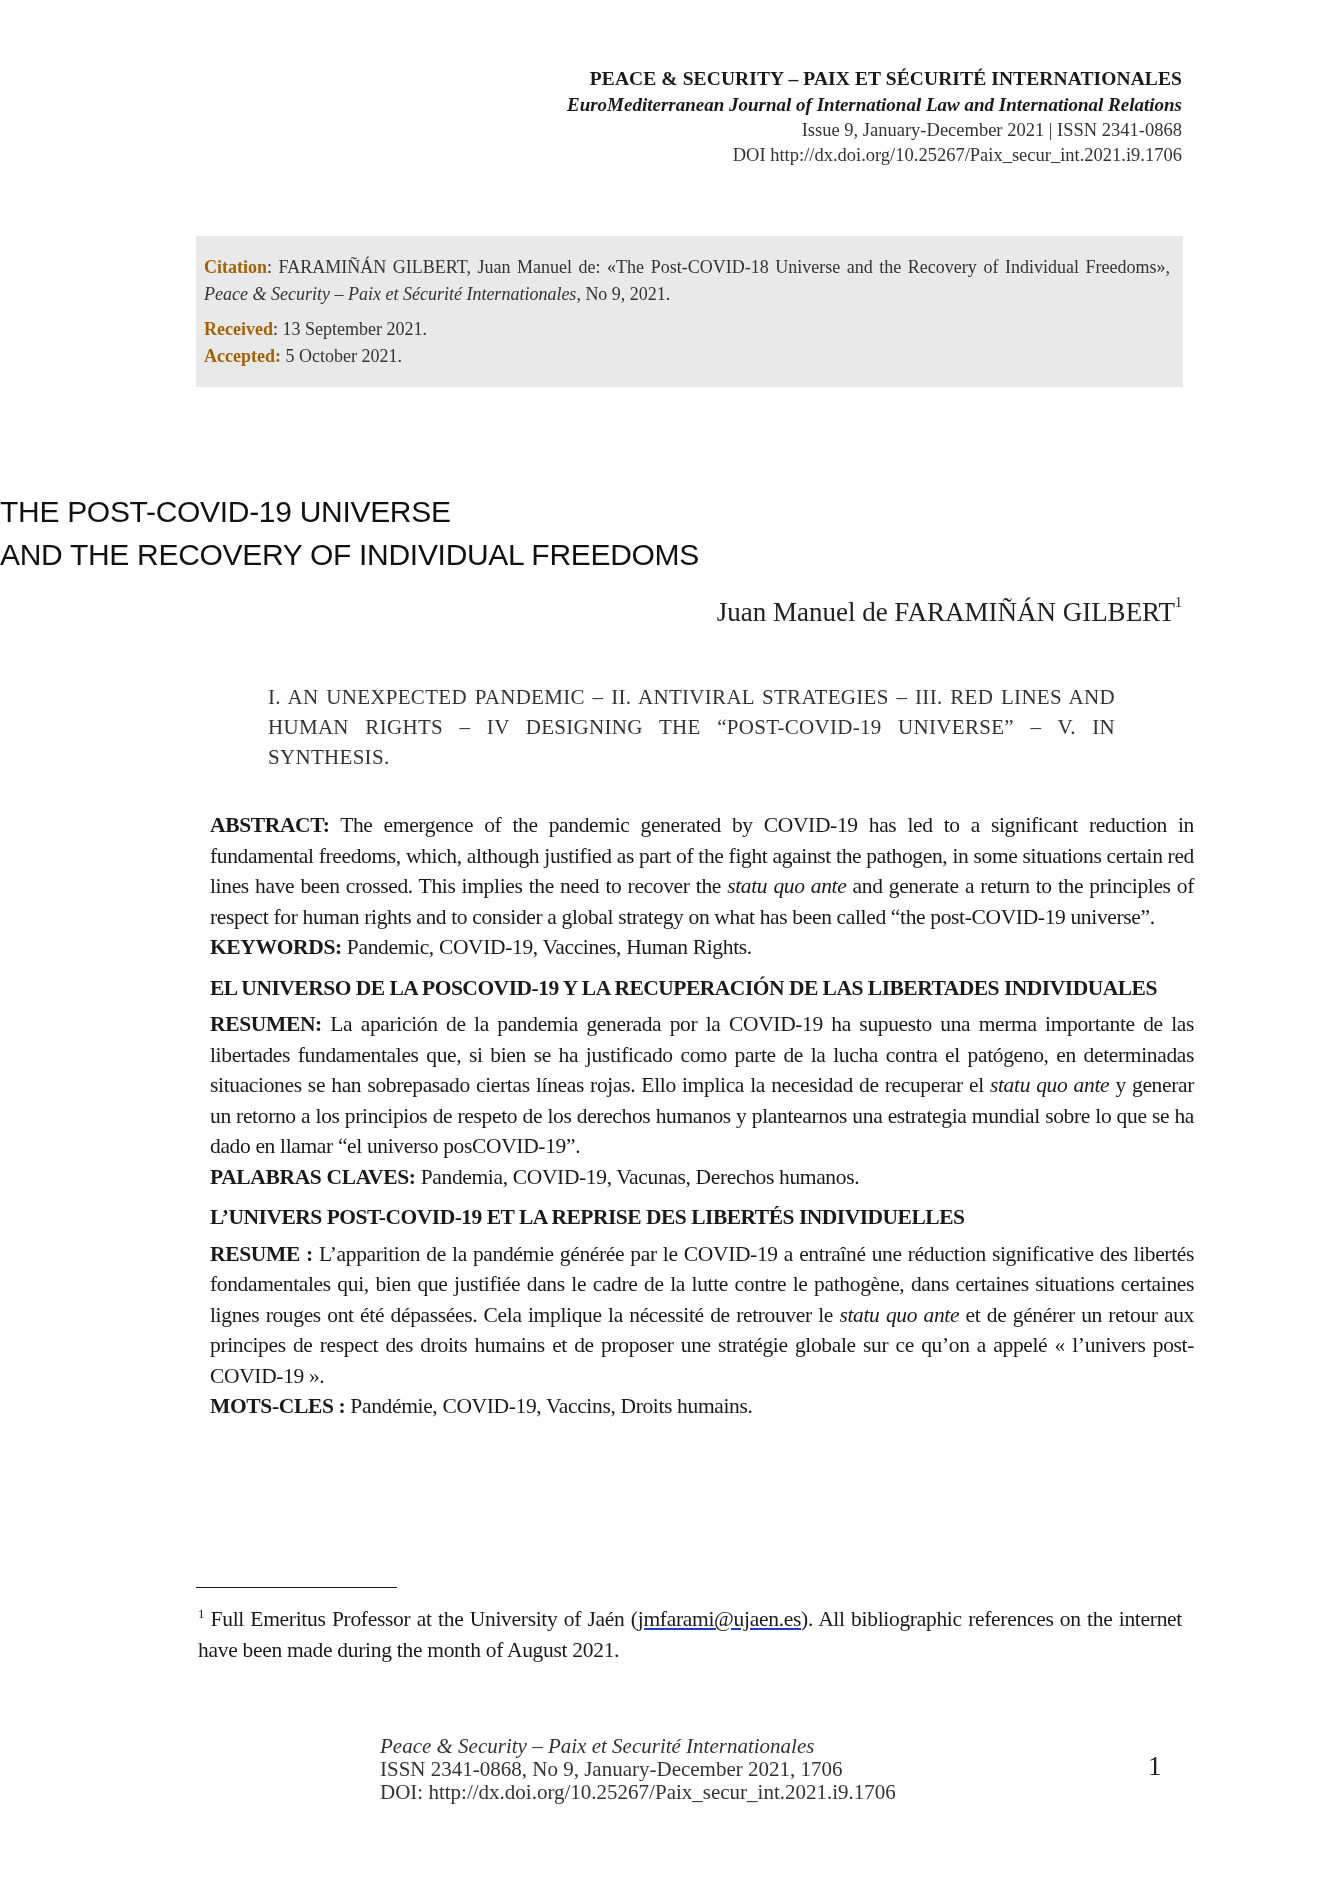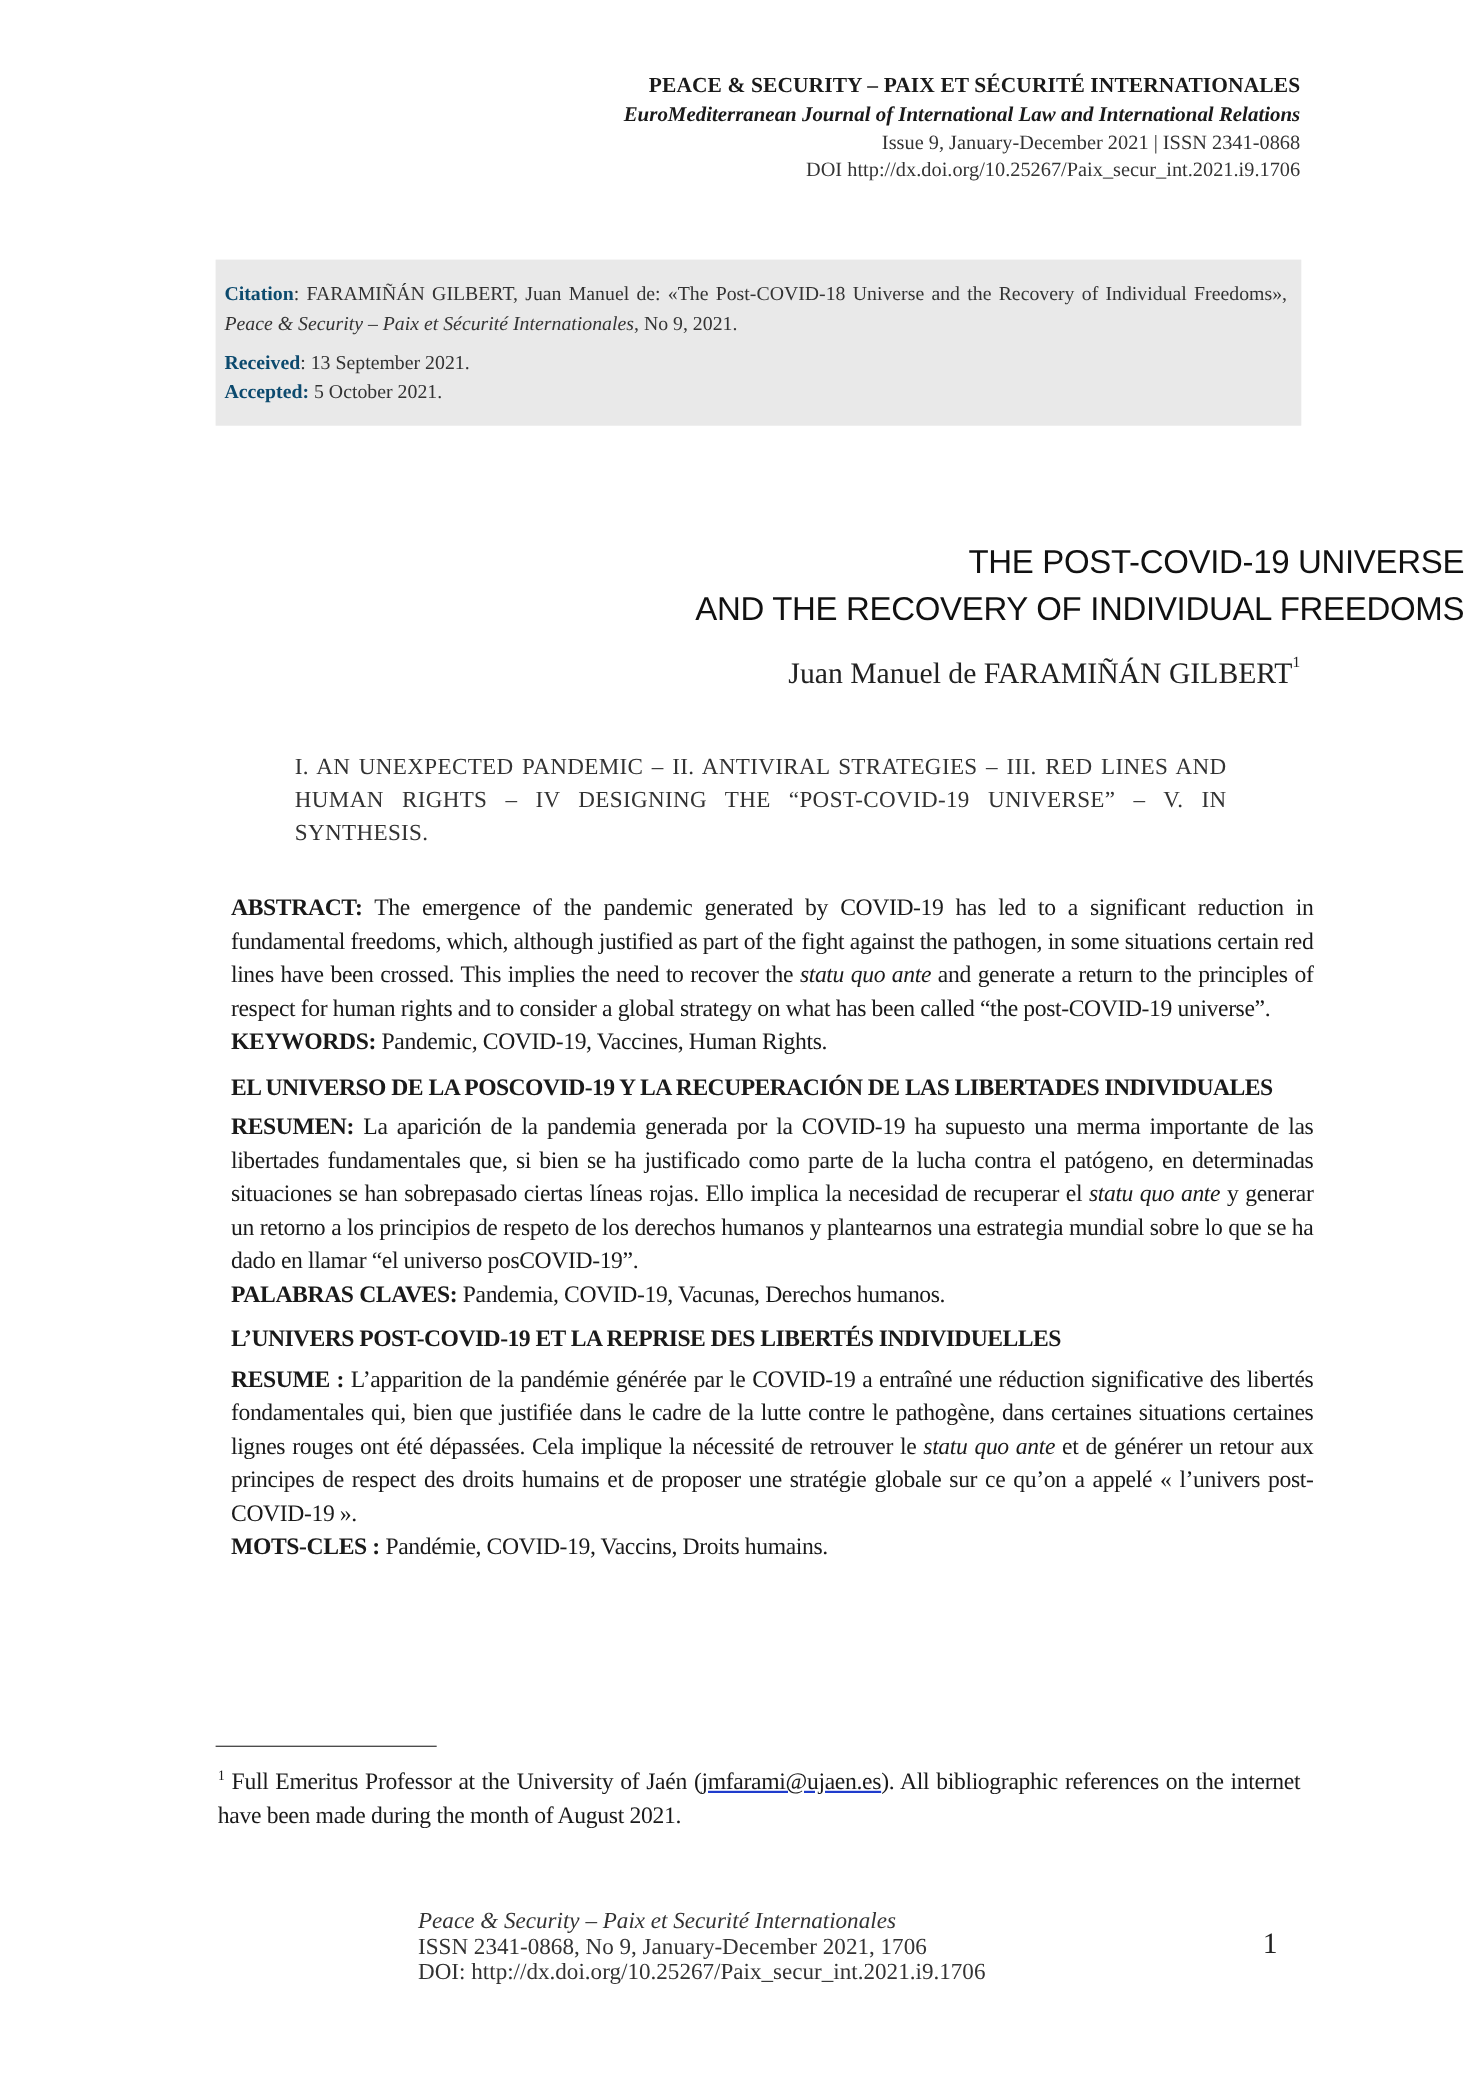--- a/index.html
+++ b/index.html
@@ -9,25 +9,25 @@
 
   .header { right: 157px; top: 66px; text-align: right; }
   .header .h1 { font-weight: bold; font-size: 19.5px; line-height: 26px; letter-spacing: 0.1px; }
   .header .h2 { font-weight: bold; font-size: 19px; line-height: 26px; font-style: italic; }
   .header .h3 { font-size: 18.5px; line-height: 25px; color: #333; }
   .header .h4 { font-size: 18.5px; line-height: 25px; color: #333; }
 
   .citebox { left: 196px; top: 236px; width: 987px; height: 151px; background: #e9e9e9; }
   .citebox .inner { position: absolute; left: 8px; top: 18px; width: 966px;
                     font-size: 18px; line-height: 27px; color: #333; }
-  .citebox b { color: #0c4a6e; }
+  .citebox b { color: #a16207; }
   .citebox .cit { text-align: justify; text-align-last: left; }
   .citebox .rec { margin-top: 8px; }
 
-  .title { left: 0; width: 1331px; top: 490px; text-align: right;
+  .title { left: 0; width: 1331px; top: 490px; text-align: left;
            font-family: "Liberation Sans", "DejaVu Sans", sans-serif;
            font-size: 30px; line-height: 43px; color: #111; letter-spacing: -0.3px; }
 
   .author { right: 157px; top: 597px; font-size: 27px; color: #222; }
   .author sup { font-size: 14px; vertical-align: top; position: relative; top: -2px; }
 
   .toc { left: 268px; width: 847px; top: 682px; font-size: 21px; line-height: 30px;
          text-align: justify; text-align-last: left; color: #333; letter-spacing: 0.3px; }
 
   .body { left: 210px; width: 984px; font-size: 21.5px; line-height: 30.5px; color: #1a1a1a;

